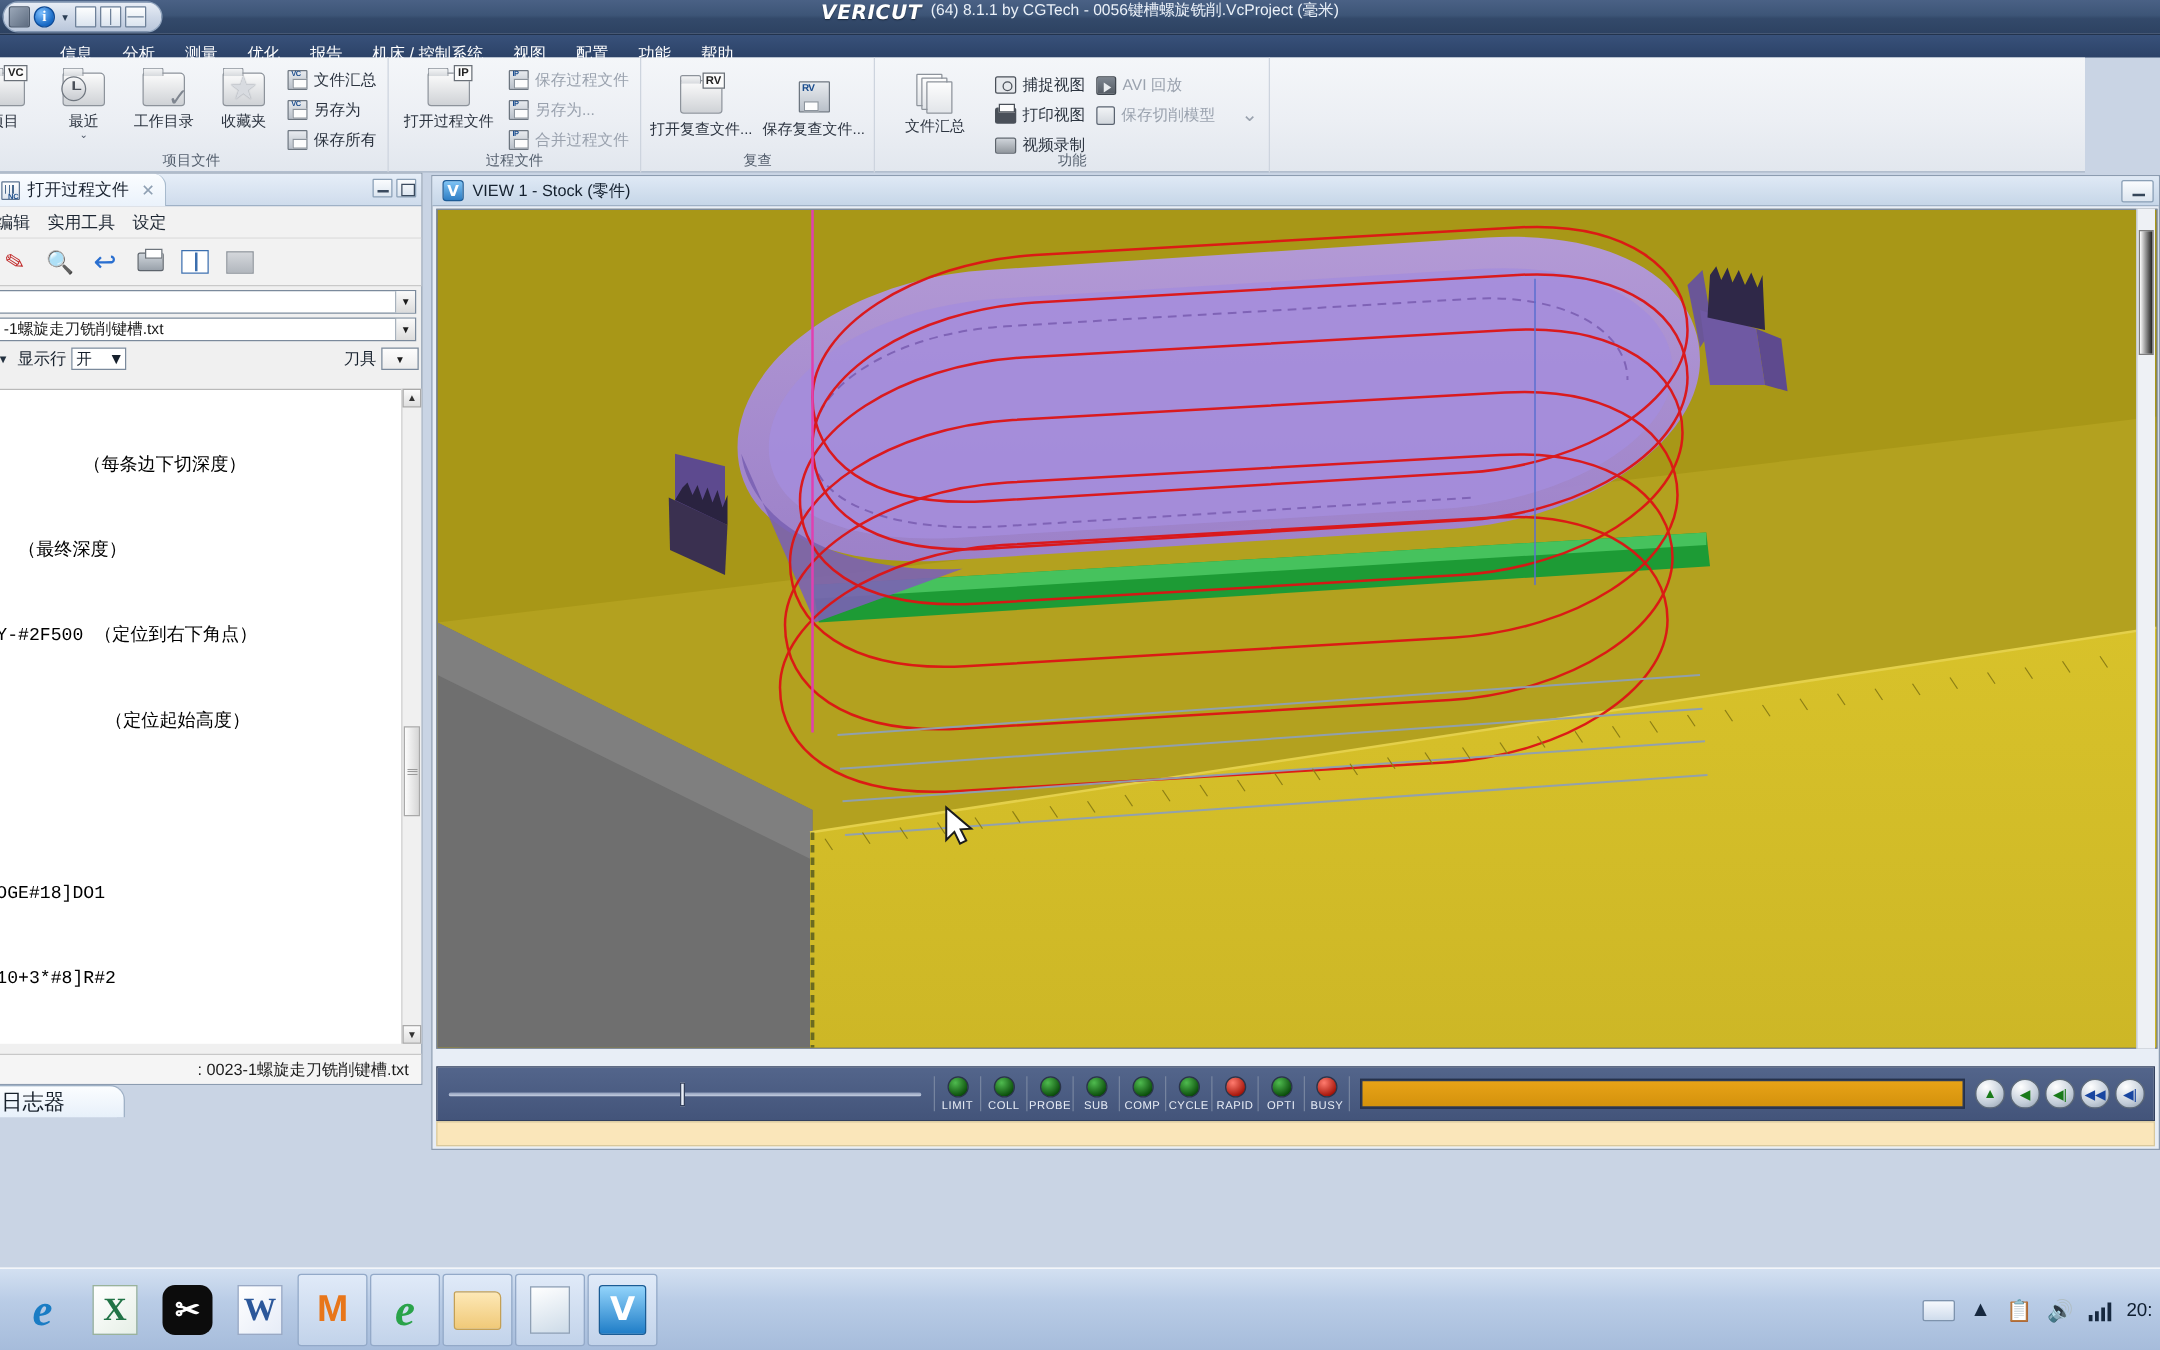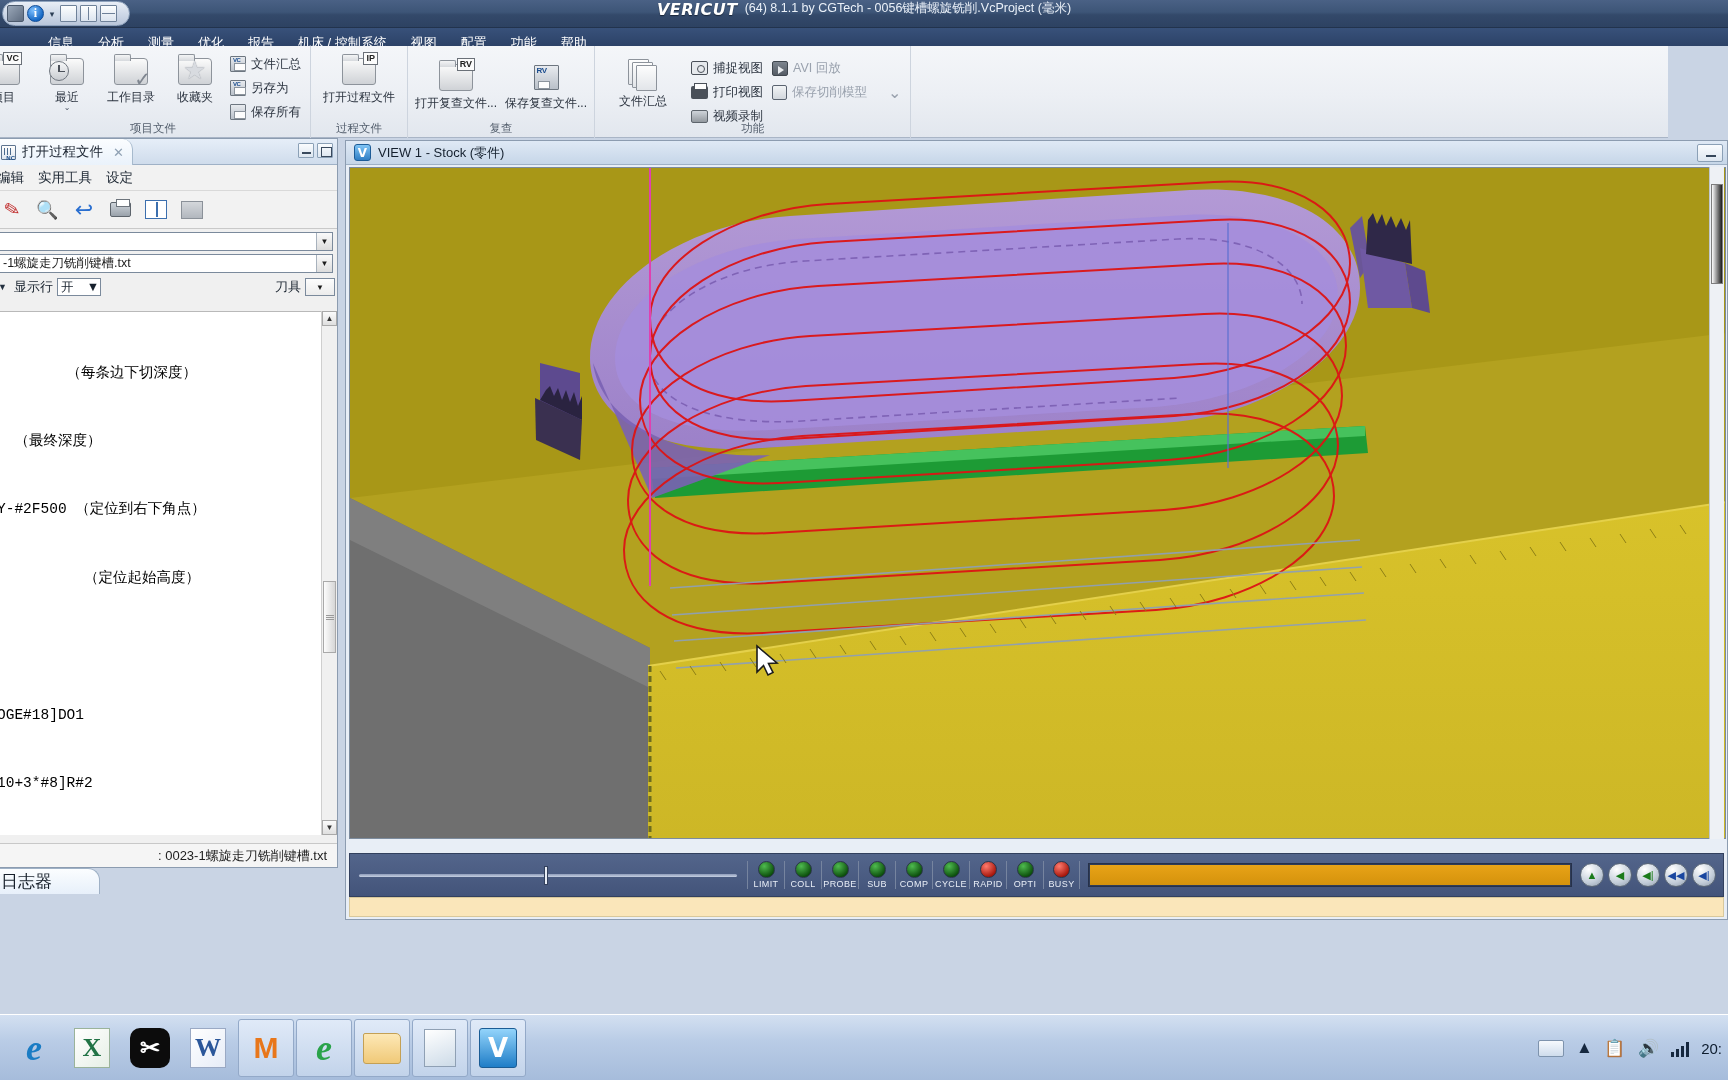--- a/index.html
+++ b/index.html
@@ -461,20 +461,40 @@
       <div class="rgroup">
         <div class="rgroup-body">
           <div class="bigbtn wide">
             <span class="gl">
               <span class="ic folder">
                   <span class="tag">IP</span>
                 </span>
             </span>
             <span class="lbl">打开过程文件</span>
           </div>
+          <div class="smallcol">
+            <div class="smallbtn dis">
+              <span class="ic floppy">
+                  <span class="vc">IP</span>
+                </span>
+              <span class="lbl">保存过程文件</span>
+            </div>
+            <div class="smallbtn dis">
+              <span class="ic floppy">
+                  <span class="vc">IP</span>
+                </span>
+              <span class="lbl">另存为...</span>
+            </div>
+            <div class="smallbtn dis">
+              <span class="ic floppy">
+                  <span class="vc">IP</span>
+                </span>
+              <span class="lbl">合并过程文件</span>
+            </div>
+          </div>
         </div>
         <div class="rgroup-title">过程文件</div>
       </div>
 
       <div class="rgroup">
         <div class="rgroup-body" style="padding-top:6px;">
           <div class="bigbtn wide">
             <span class="gl">
               <span class="ic folder">
                   <span class="tag">RV</span>

